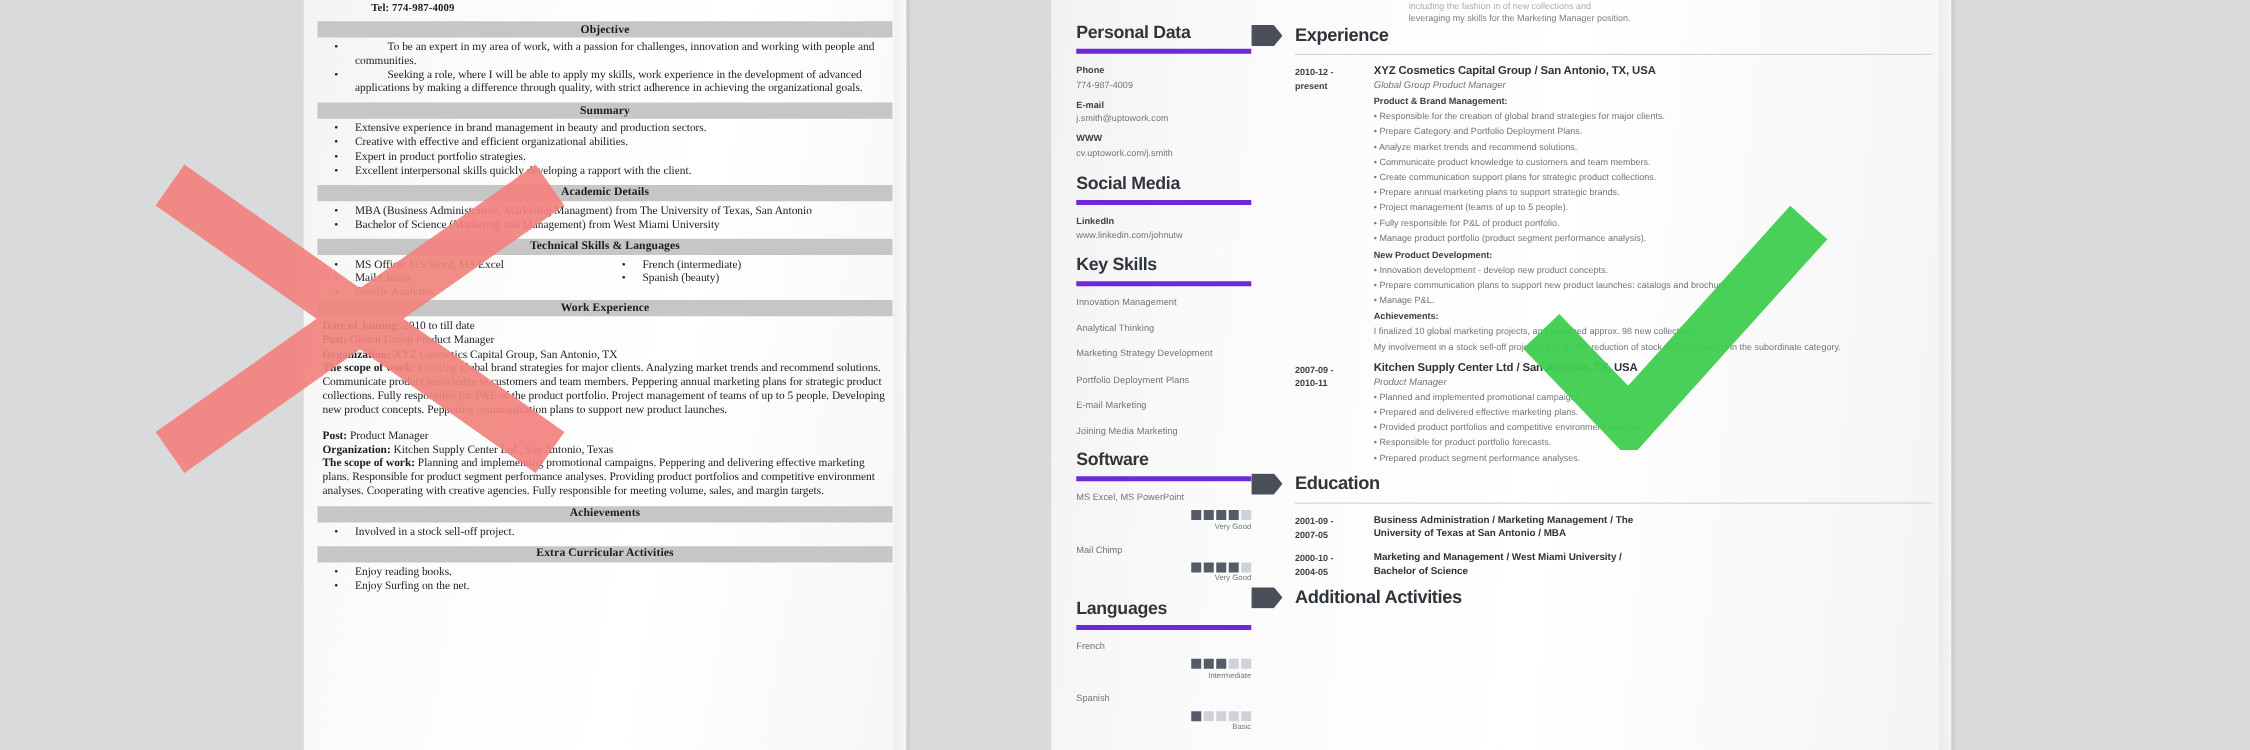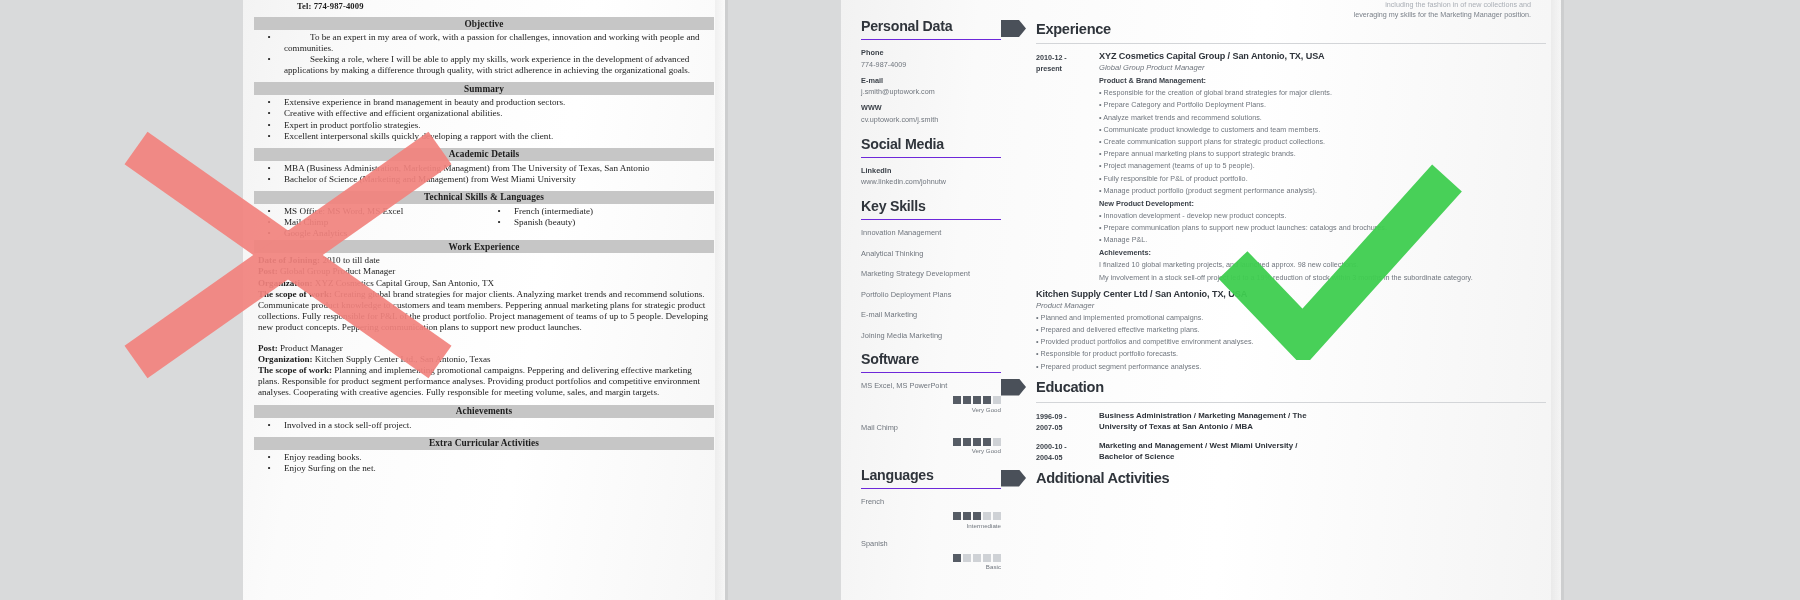--- a/index.html
+++ b/index.html
@@ -42,31 +42,31 @@
   .block b { font-weight: bold; }
   .cols { display: flex; }
   .cols > div { width: 50%; }
 
   
   .doc-right {
     position: absolute; left: 841px; top: 0; width: 720px; height: 600px;
     font-family: "Liberation Sans", sans-serif; color: #40454d;
   }
   .rr-head {
-    position:absolute; left: 270px; top: 0px; width: 420px; font-size: 7.2px;
-    color:#7a8089; line-height:10px; text-align:right;
+    position:absolute; left: 286px; top: 0px; width: 420px; font-size: 7.2px;
+    color:#7a8089; line-height:10px; text-align:left;
   }
   .rr-head .l1 { color:#a9aeb5; }
 
   .sidebar {
     position: absolute; left: 20px; top: 18px; width: 140px;
   }
   .sb-h {
     font-size: 14.2px; font-weight: bold; color: #30353c; letter-spacing: -0.25px;
-    padding-bottom: 5px; border-bottom: 1px solid #6d28d9; margin-bottom: 8px;
+    padding-bottom: 5px; border-bottom: 4px solid #6d28d9; margin-bottom: 8px;
   }
   .sb-h.tight { margin-top: 10px; }
   .sb-lab { font-size: 7.3px; font-weight: bold; color: #3b4149; margin-top: 7px; letter-spacing:.05px;}
   .sb-val { font-size: 7.2px; color: #6f757d; margin-top: 2.5px; letter-spacing:.05px;}
   .sb-item { font-size: 7.4px; color: #6f757d; margin-bottom: 11.5px; letter-spacing:.05px;}
   .sw-name { font-size: 7.4px; color: #6f757d; margin-top: 2px; }
   .rate { display: flex; justify-content: flex-end; gap: 2px; margin-top: 6px; }
   .rate i { width: 8px; height: 8px; display: block; background: #565c65; }
   .rate i.off { background: #cfd2d6; }
   .rate-lab { text-align: right; font-size: 6.2px; color: #6f757d; margin-top: 1.5px; }
@@ -303,40 +303,44 @@
           <div class="eb">• <span>Innovation development - develop new product concepts.</span></div>
           <div class="eb">• <span>Prepare communication plans to support new product launches: catalogs and brochures.</span></div>
           <div class="eb">• <span>Manage P&amp;L.</span></div>
           <div class="egh">Achievements:</div>
           <div class="eb">I finalized 10 global marketing projects, and launched approx. 98 new collections.</div>
           <div class="eb">My involvement in a stock sell-off project led to a 19% reduction of stock within 3 months in the subordinate category.</div>
         </div>
       </div>
 
       <div class="entry" style="margin-top:4px">
+        <div class="dates">
+          <div>2007-09 -</div>
+          <div>2010-11</div>
+        </div>
         <div class="ebody">
           <div class="eo">Kitchen Supply Center Ltd / San Antonio, TX, USA</div>
           <div class="ep">Product Manager</div>
           <div class="eb">• <span>Planned and implemented promotional campaigns.</span></div>
           <div class="eb">• <span>Prepared and delivered effective marketing plans.</span></div>
           <div class="eb">• <span>Provided product portfolios and competitive environment analyses.</span></div>
           <div class="eb">• <span>Responsible for product portfolio forecasts.</span></div>
           <div class="eb">• <span>Prepared product segment performance analyses.</span></div>
         </div>
       </div>
 
       <div class="sec-head" style="margin-top:8px">
         <div class="tag"></div>
         <div class="sec-title">Education</div>
       </div>
       <div class="sec-rule"></div>
 
       <div class="entry">
         <div class="dates">
-          <div>1996-09 -</div>
+          <div>2001-09 -</div>
           <div>2007-05</div>
         </div>
         <div class="ebody">
           <div class="edu-t">Business Administration / Marketing Management / The</div>
           <div class="edu-t">University of Texas at San Antonio / MBA</div>
         </div>
       </div>
       <div class="entry">
         <div class="dates">
           <div>2000-10 -</div>

